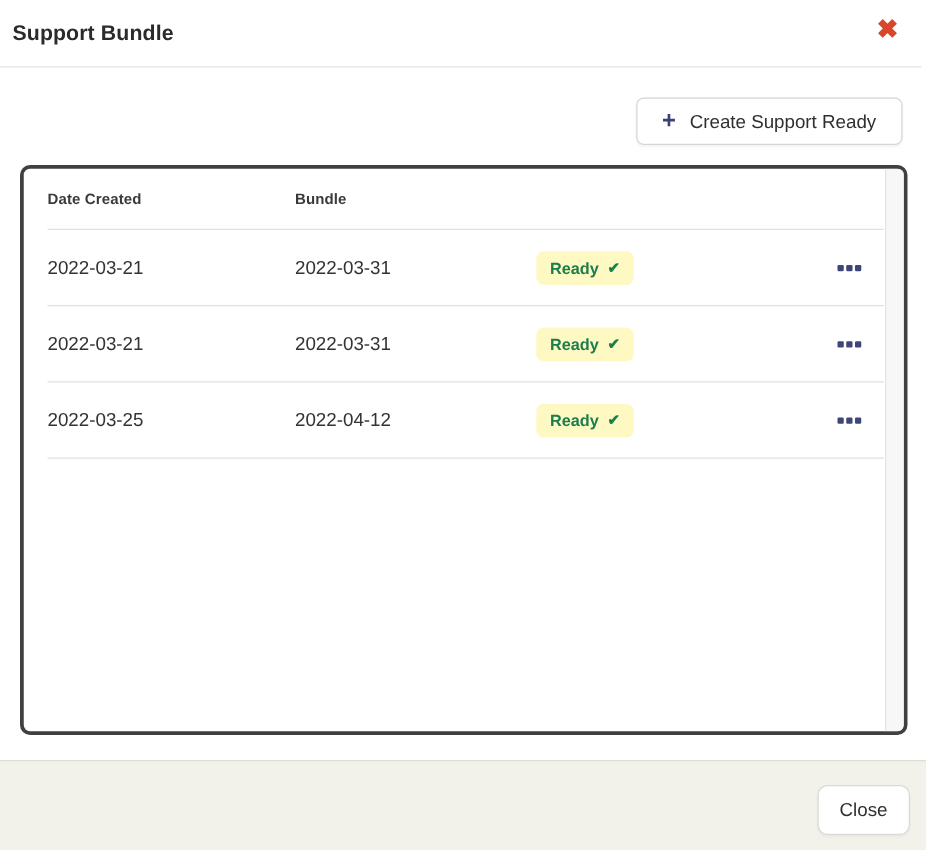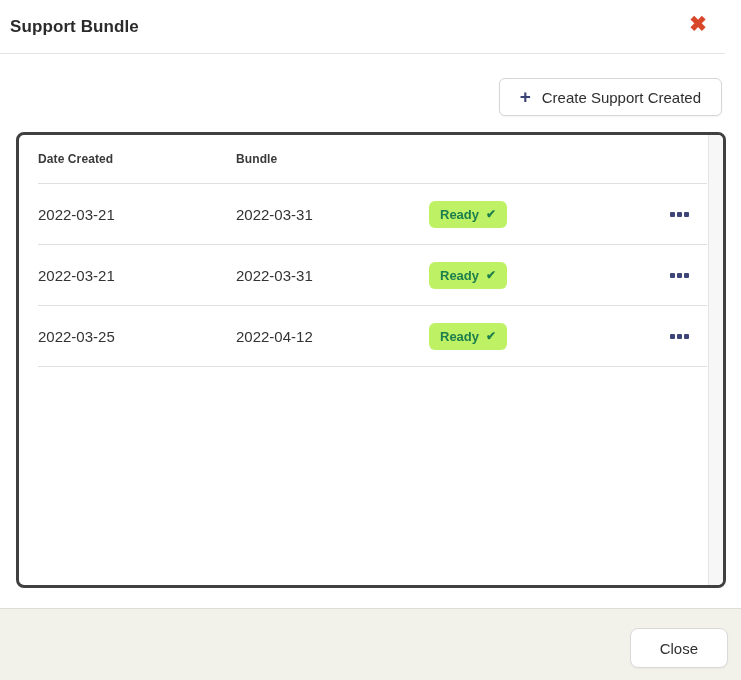--- a/index.html
+++ b/index.html
@@ -7,21 +7,21 @@
   body {
     font-family: "Liberation Sans", sans-serif;
     background: #ffffff;
     position: relative;
     overflow: hidden;
     color: #2e2e2e;
   }
 
   
   .modal-header {
-    position: absolute; top: 0; left: 0; right: 16px; height: 54px;
+    position: absolute; top: 0; left: 0; right: 4px; height: 54px;
     border-bottom: 1px solid #e4e4e4;
     display: flex; align-items: center; justify-content: space-between;
     padding: 0 12px 0 10px;
     background: #fff;
   }
   .modal-title { font-size: 17px; font-weight: 700; color: #2b2b2b; letter-spacing: 0.1px; }
   .close-btn {
     background: none; border: none; cursor: pointer;
     width: 30px; height: 30px; display: flex; align-items: center; justify-content: center;
     margin-top: -6px;
@@ -61,61 +61,61 @@
     padding-left: 19px; padding-right: 14px;
   }
   .t-head { height: 48px; }
   .t-head .th { font-size: 12px; font-weight: 700; color: #3a3a3a; letter-spacing: 0.1px; }
   .t-row { height: 60px; }
   .t-row .td { font-size: 15px; color: #333333; }
   .hr { border-top: 1px solid #e0e0e0; margin-left: 19px; }
 
   .badge {
     display: inline-flex; align-items: center; gap: 7px;
-    background: #bef264; color: #1c7d4d;
+    background: #fef9c3; color: #1c7d4d;
     font-size: 13px; font-weight: 700;
     padding: 6px 11px; border-radius: 6px;
     width: fit-content;
   }
   .badge .check { font-size: 12px; line-height: 1; }
 
   .more-btn {
     justify-self: end;
     background: none; border: none; cursor: pointer;
     display: flex; gap: 2px; padding: 6px 4px;
   }
   .more-btn .dot { width: 5px; height: 5px; background: #3e4578; border-radius: 1px; display: block; }
 
   
   .modal-footer {
     position: absolute; left: 0; right: 0; bottom: 0; height: 72px;
     background: #f2f1ea; border-top: 1px solid #dddcd5;
   }
   .close-footer-btn {
     position: absolute; top: 19px; right: 13px;
-    height: 40px; padding: 0 29px;
+    height: 40px; padding: 0 17px;
     background: #fff; border: 1px solid #d9d9d9; border-radius: 8px;
     box-shadow: 0 1px 2px rgba(0,0,0,0.04);
     font-size: 15px; color: #2f2f2f; cursor: pointer;
     font-family: "Liberation Sans", sans-serif;
   }
 </style>
 </head>
 <body>
 
 <div class="modal-header">
   <div class="modal-title">Support Bundle</div>
   <button class="close-btn">
     <span class="glyph">✖</span>
   </button>
 </div>
 
 <button class="create-btn">
   <span class="plus">+</span>
-  <span class="lbl">Create Support Created</span>
+  <span class="lbl">Create Support Ready</span>
 </button>
 
 <div class="table-card">
   <div class="table-content">
 
     <div class="t-head">
       <div class="th">Date Created</div>
       <div class="th">Bundle</div>
       <div></div>
     </div>

